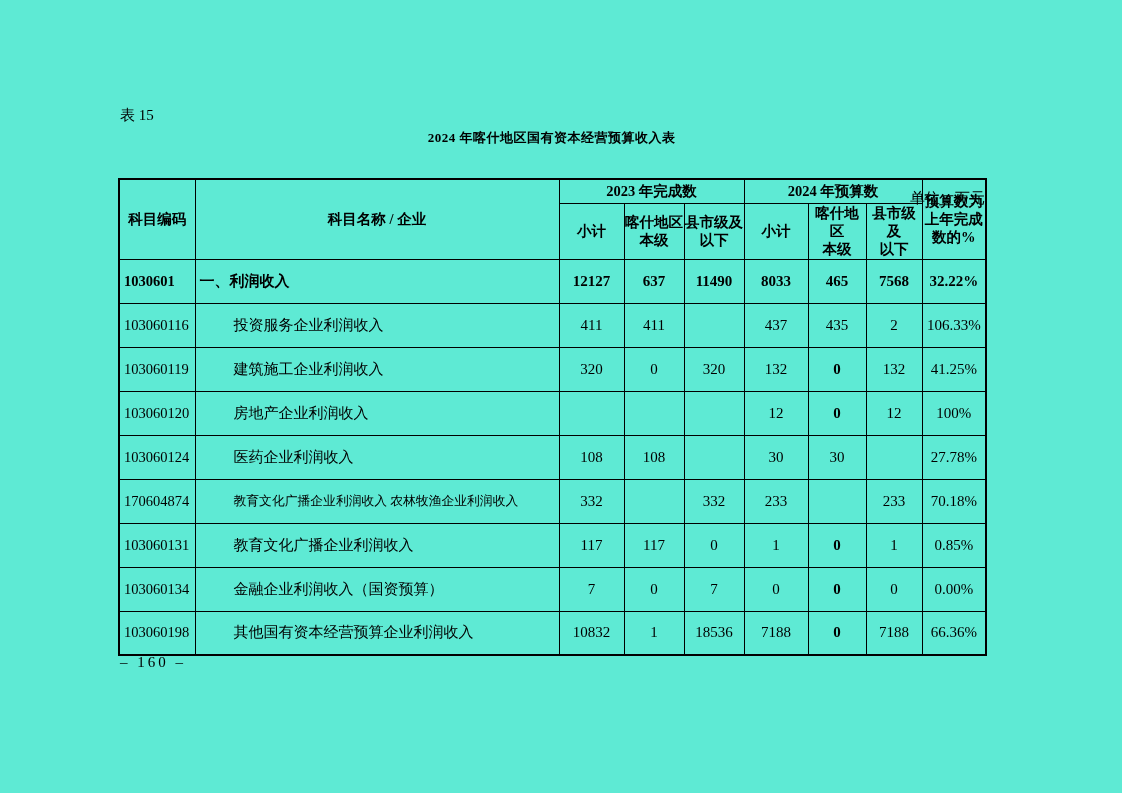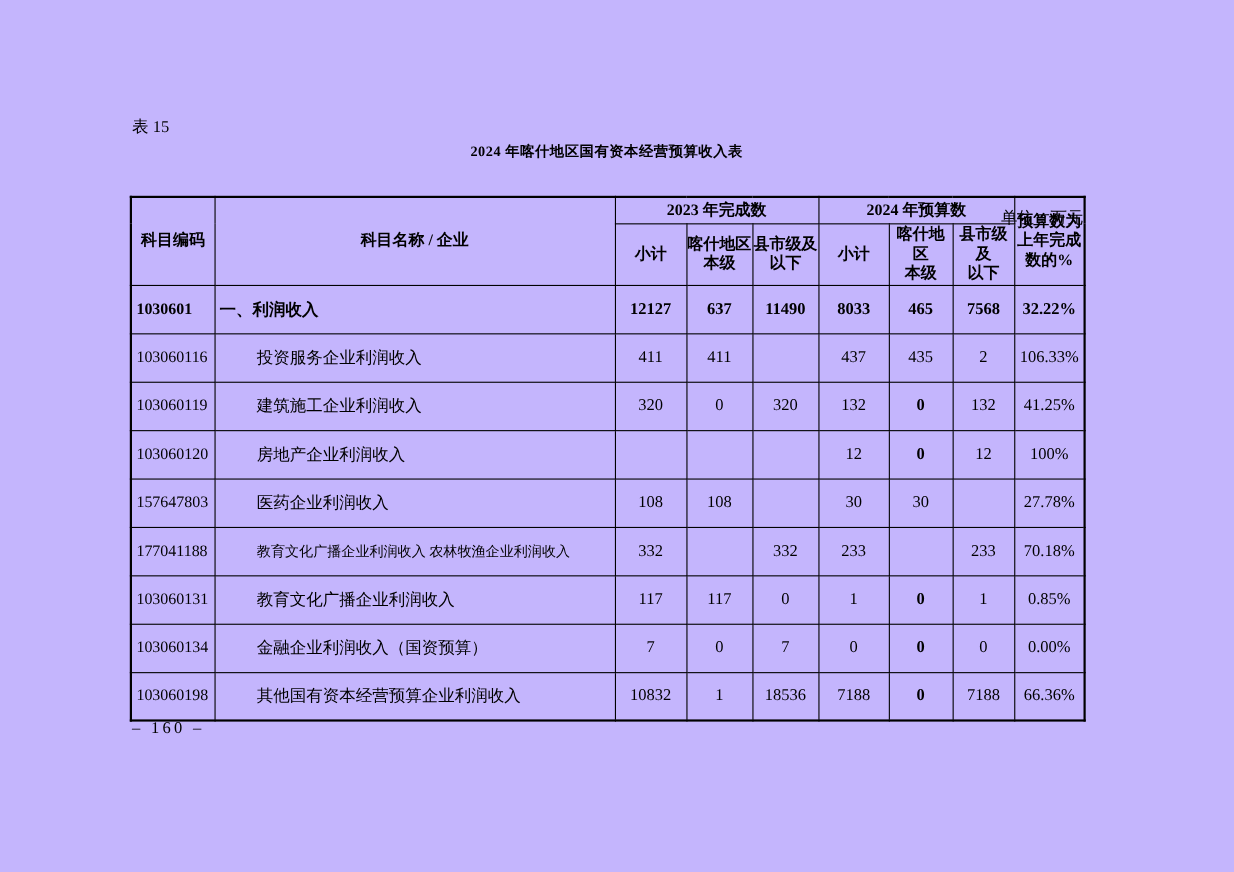--- a/index.html
+++ b/index.html
@@ -1,21 +1,21 @@
 <!DOCTYPE html>
 <html><head>
 <meta charset="utf-8">
 <style>
   * { margin: 0; padding: 0; box-sizing: border-box; }
   html, body { background: #ffffff; }
   .page {
     position: relative;
     width: 1122px;
     height: 793px;
-    background: #c4b5fd;
+    background: #5eead4;
     font-family: "Liberation Serif", "DejaVu Serif", serif;
     color: #000000;
     overflow: hidden;
   }
   .table-label {
     position: absolute;
     left: 120px;
     top: 106px;
     font-size: 15px;
   }
@@ -175,32 +175,32 @@
         <td class="name indent">房地产企业利润收入</td>
         <td class="num"></td>
         <td class="num"></td>
         <td class="num"></td>
         <td class="num">12</td>
         <td class="num bold-cell">0</td>
         <td class="num">12</td>
         <td class="num">100%</td>
       </tr>
       <tr>
-        <td class="code">157647803</td>
+        <td class="code">103060124</td>
         <td class="name indent">医药企业利润收入</td>
         <td class="num">108</td>
         <td class="num">108</td>
         <td class="num"></td>
         <td class="num">30</td>
         <td class="num">30</td>
         <td class="num"></td>
         <td class="num">27.78%</td>
       </tr>
       <tr>
-        <td class="code">177041188</td>
+        <td class="code">170604874</td>
         <td class="name indent compact">教育文化广播企业利润收入 农林牧渔企业利润收入</td>
         <td class="num">332</td>
         <td class="num"></td>
         <td class="num">332</td>
         <td class="num">233</td>
         <td class="num"></td>
         <td class="num">233</td>
         <td class="num">70.18%</td>
       </tr>
       <tr>

